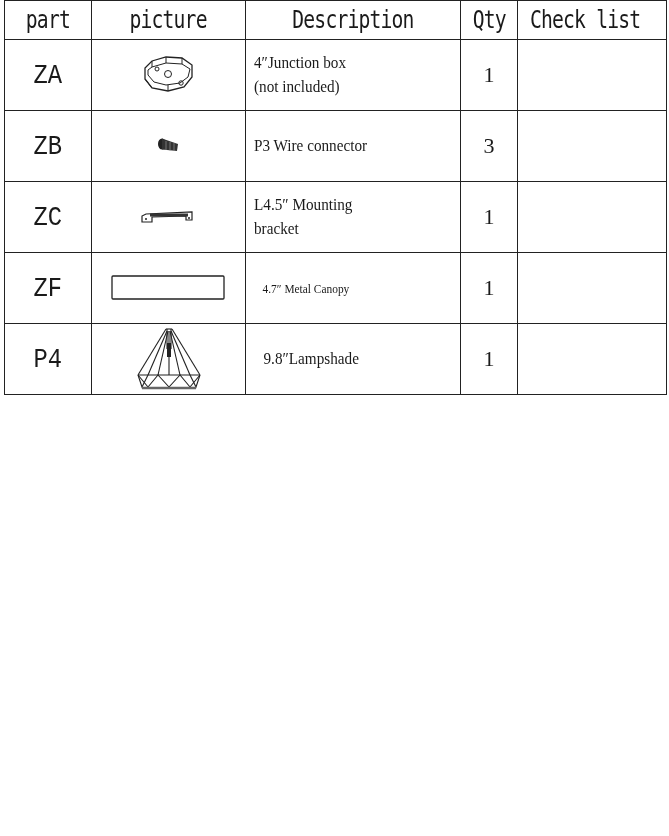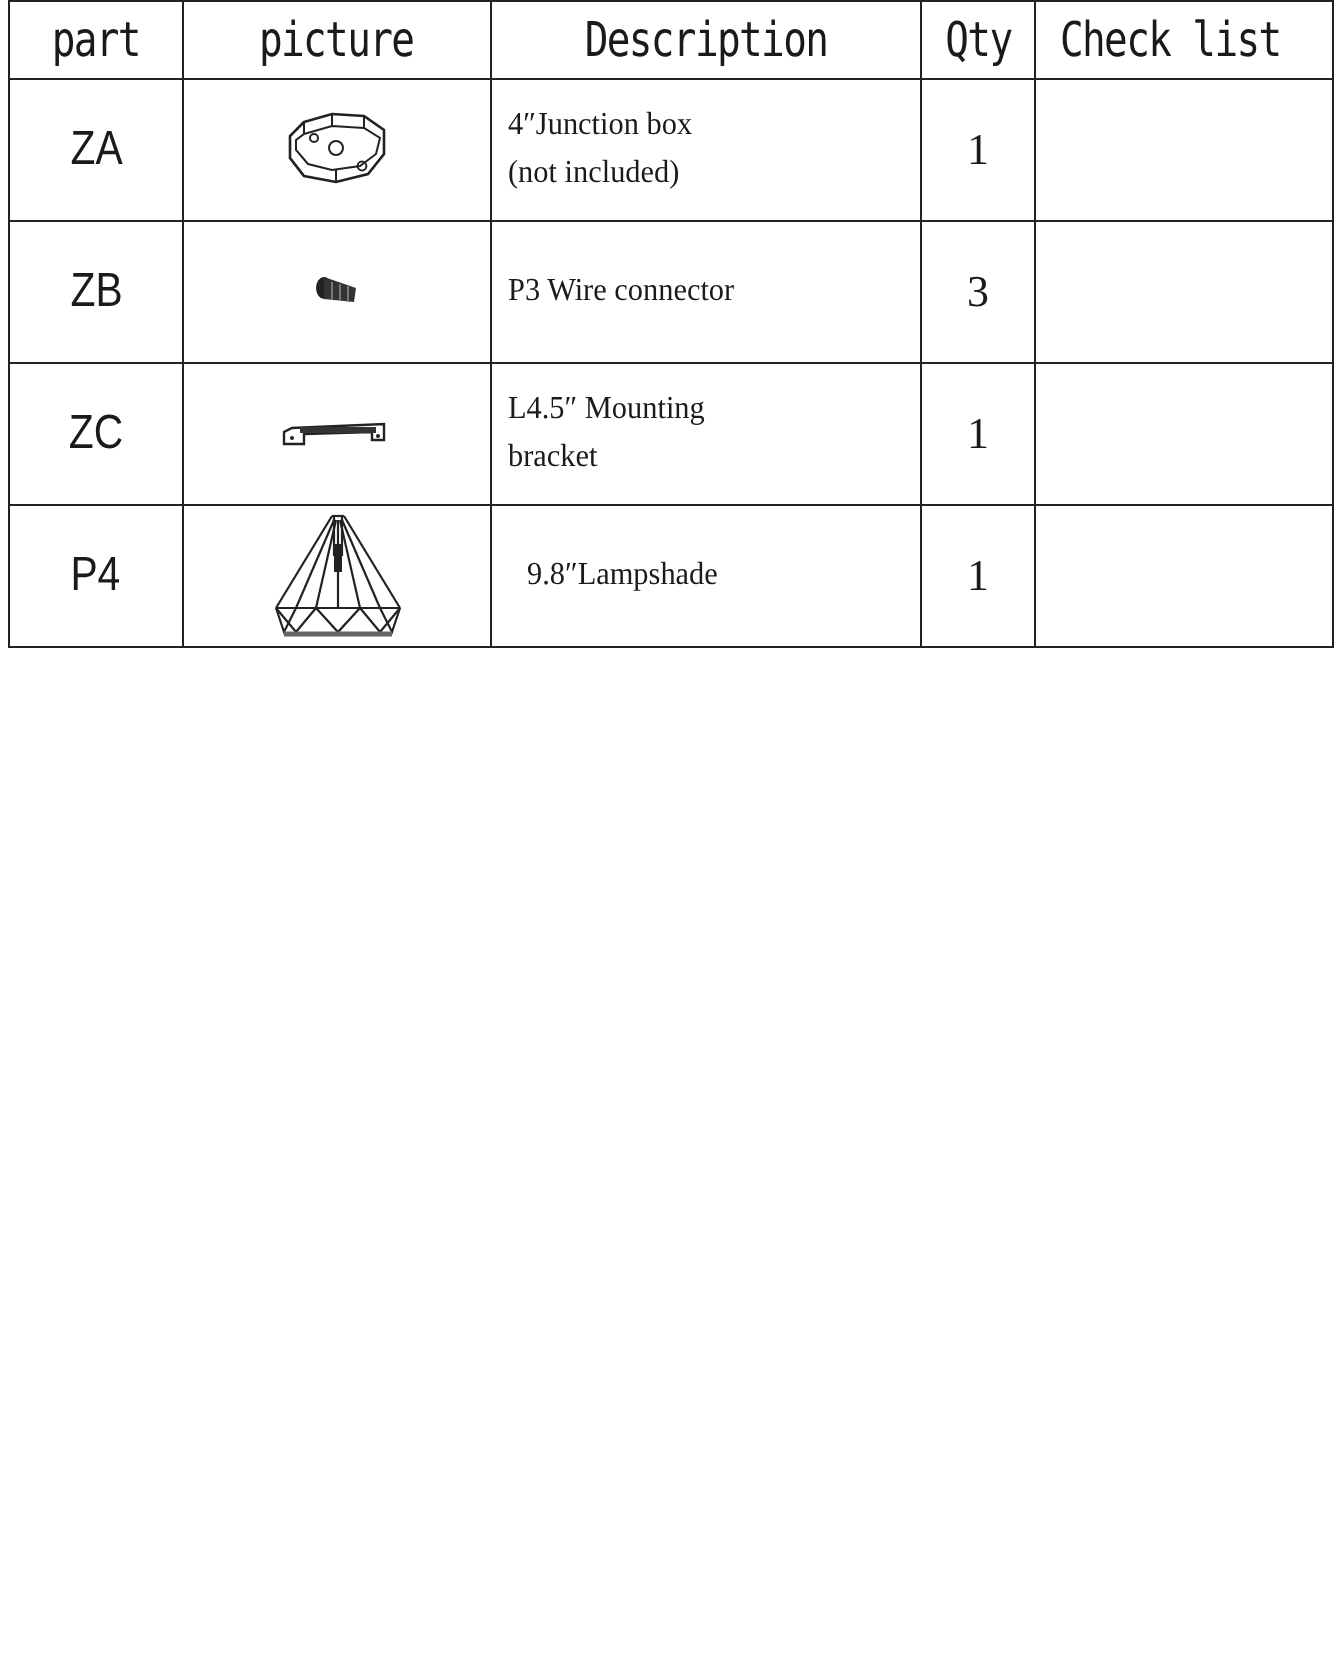--- a/index.html
+++ b/index.html
@@ -9,21 +9,21 @@
     col.c-part { width: 87px; }
     col.c-pic { width: 154px; }
     col.c-desc { width: 215px; }
     col.c-qty { width: 57px; }
     col.c-check { width: 149px; }
     tr.head th { height: 38px; font-weight: normal; font-size: 24px; font-family: "DejaVu Sans Mono", "Liberation Mono", monospace; letter-spacing: -1px; transform-origin: center; }
     tr.head th span { display: inline-block; transform: scaleX(0.82); }
     tr.head th.check { text-align: center; padding-left: 10px; }
     tr.head th.check span { transform-origin: left center; }
     tr.item td { height: 70px; }
-    td.part { text-align: center; font-size: 24px; font-family: Liberation Sans, sans-serif; }
+    td.part { text-align: center; font-size: 28px; font-family: Liberation Mono, monospace; }
     td.part span { display: inline-block; transform: scaleX(0.85); }
     td.pic { text-align: center; }
     td.pic svg { display: block; margin: 0 auto; }
     td.desc { padding-left: 8px !important; font-family: Liberation Serif, serif; font-size: 16px; line-height: 24px; }
     td.desc span { display: inline-block; white-space: pre-line; transform: scaleX(0.95); transform-origin: left center; }
     td.desc.small span { font-size: 12px; padding-left: 9px; }
     td.desc.indent span { padding-left: 10px; }
     td.qty { text-align: center; font-size: 22px; font-family: "Liberation Serif", serif; }
     td.check { }
   </style>
@@ -96,20 +96,31 @@
       </svg>
     </td>
     <td class="desc"><span>L4.5″ Mounting
 bracket</span></td>
     <td class="qty"><span>1</span></td>
     <td class="check"></td>
   </tr>
 
 
 
+  <tr class="item">
+    <td class="part"><span>ZF</span></td>
+    <td class="pic">
+      <svg width="116" height="26" viewBox="0 0 116 26">
+        <rect x="1" y="1" width="112" height="23" rx="1" fill="#fff" stroke="#222" stroke-width="1.3"></rect>
+      </svg>
+    </td>
+    <td class="desc small"><span>4.7″ Metal Canopy</span></td>
+    <td class="qty"><span>1</span></td>
+    <td class="check"></td>
+  </tr>
 
 
 
 
 
   <tr class="item">
     <td class="part"><span>P4</span></td>
     <td class="pic">
       <svg width="66" height="64" viewBox="0 0 66 64">
         <g fill="none" stroke="#222" stroke-width="1.1">

